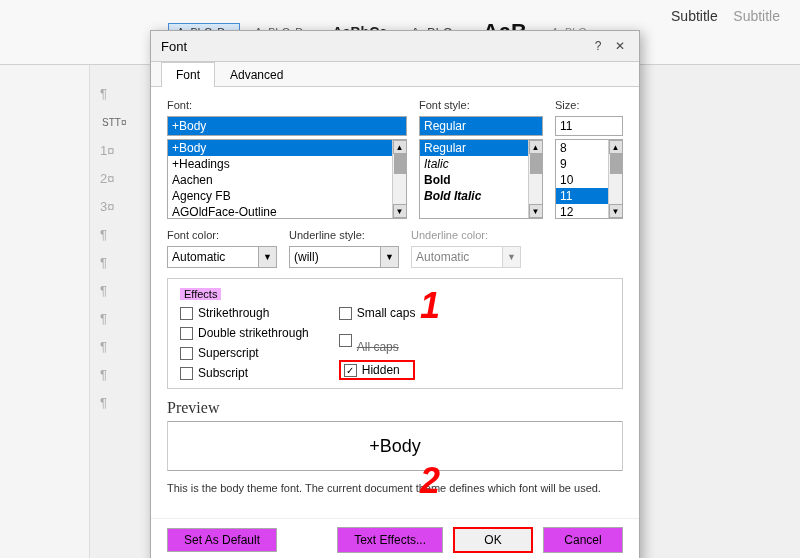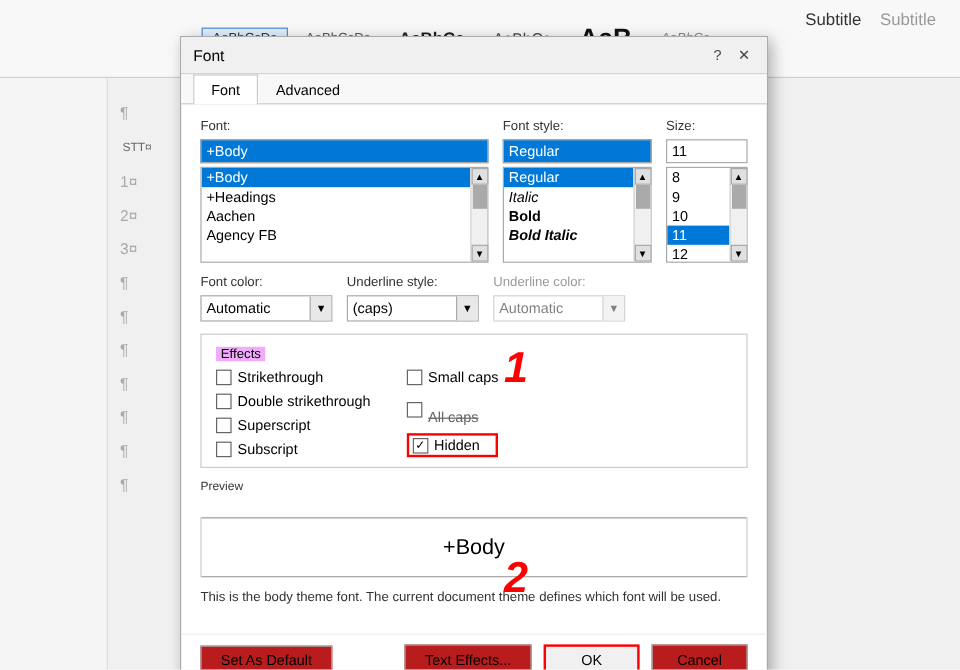--- a/index.html
+++ b/index.html
@@ -338,23 +338,24 @@
       color: #666;
       margin-top: 14px;
     }
 
     
     .preview-section {
       margin-bottom: 10px;
     }
 
     .preview-label {
-      font-size: 10px;
+      font-size: 16px;
       color: #333;
-      margin-bottom: 20px;
+      margin-bottom: 4px;
+      font-family: Liberation Serif, serif;
     }
 
     .preview-box {
       border: 1px solid #ccc;
       height: 50px;
       display: flex;
       align-items: center;
       justify-content: center;
       background: white;
     }
@@ -387,21 +388,21 @@
       justify-content: space-between;
       align-items: center;
       padding: 8px 16px 12px;
       border-top: 1px solid #eee;
     }
 
     .btn {
       padding: 4px 16px;
       font-size: 12px;
       border: 1px solid #aaa;
-      background: #b91c1c;
+      background: #d946ef;
       cursor: pointer;
       min-width: 80px;
       text-align: center;
     }
 
     .btn-ok {
       border: 2px solid red;
       background: #f0f0f0;
     }
 
@@ -506,20 +507,21 @@
 
       <div class="field-group font-name">
         <div class="field-label">Font:</div>
         <input class="listbox-input selected" type="text" value="+Body" style="">
         <div class="listbox-with-scroll">
           <div class="listbox-content">
             <div class="listbox-item selected">+Body</div>
             <div class="listbox-item">+Headings</div>
             <div class="listbox-item">Aachen</div>
             <div class="listbox-item">Agency FB</div>
+            <div class="listbox-item">AGOldFace-Outline</div>
           </div>
           <div class="scrollbar">
             <div class="scroll-btn">▲</div>
             <div class="scroll-track">
               <div class="scroll-thumb"></div>
             </div>
             <div class="scroll-btn">▼</div>
           </div>
         </div>
       </div>
@@ -570,21 +572,21 @@
       <div class="color-group">
         <div class="field-label">Font color:</div>
         <div class="select-with-arrow" style="width:110px">
           <span class="select-text">Automatic</span>
           <div class="select-arrow">▼</div>
         </div>
       </div>
       <div class="color-group">
         <div class="field-label">Underline style:</div>
         <div class="select-with-arrow" style="width:110px">
-          <span class="select-text">(caps)</span>
+          <span class="select-text">(will)</span>
           <div class="select-arrow">▼</div>
         </div>
       </div>
       <div class="color-group disabled-field">
         <div class="field-label">Underline color:</div>
         <div class="select-with-arrow" style="width:110px">
           <span class="select-text">Automatic</span>
           <div class="select-arrow">▼</div>
         </div>
       </div>

